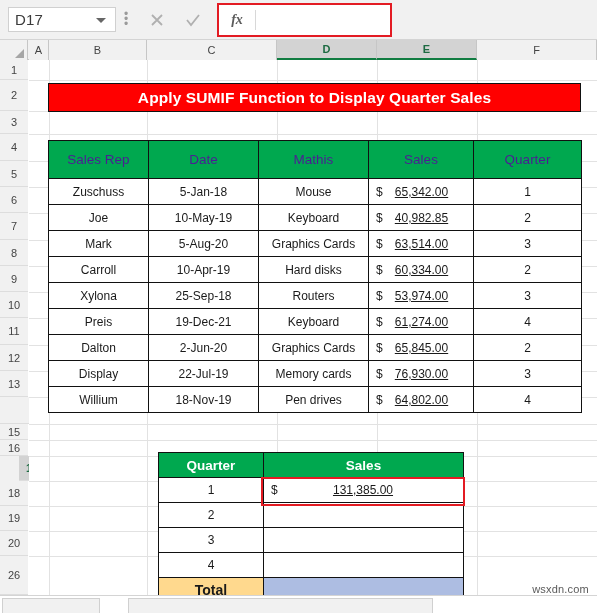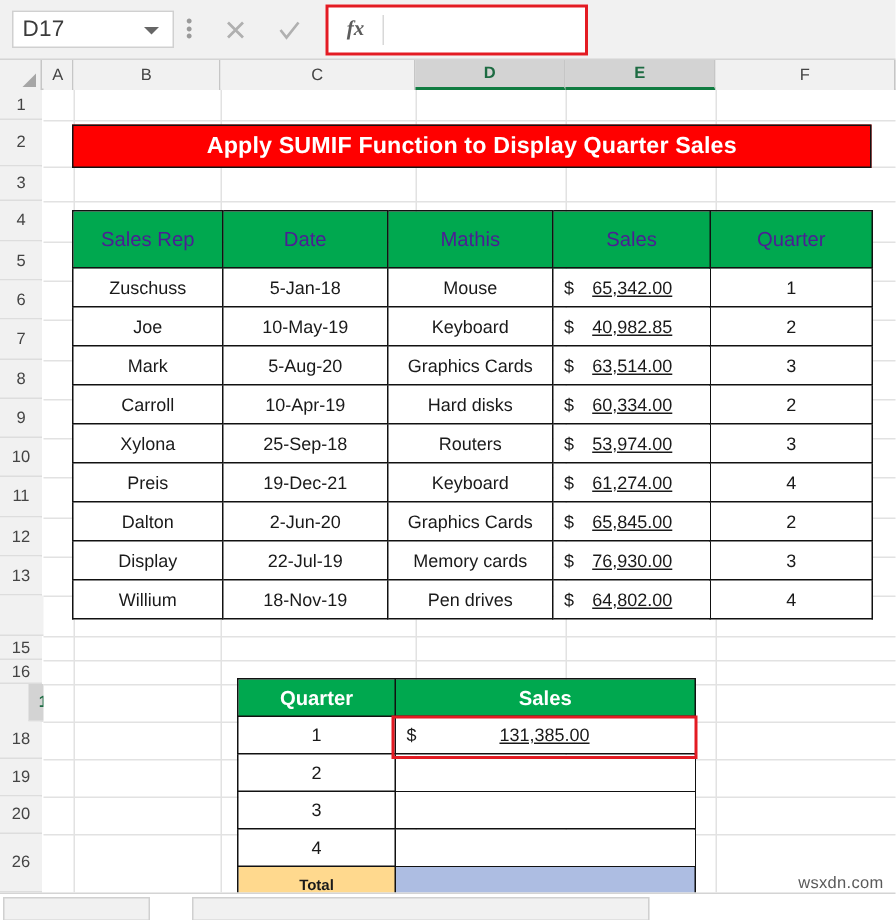--- a/index.html
+++ b/index.html
@@ -204,21 +204,21 @@
     border: 1px solid #111111;
     height: 25px;
     text-align: center;
     padding: 0;
   }
   .sum-tbl td.money {
     text-align: left; position: relative; padding: 0 8px 0 7px;
   }
   .sum-tbl td.total-label {
     background: #ffd98e;
-    font-weight: bold; font-size: 10px;
+    font-weight: bold; font-size: 14px;
   }
   .sum-tbl td.total-val {
     background: #adbde2;
   }
 
   .sel-redbox {
     position: absolute;
     border: 2px solid #e31b23;
     pointer-events: none;
   }

